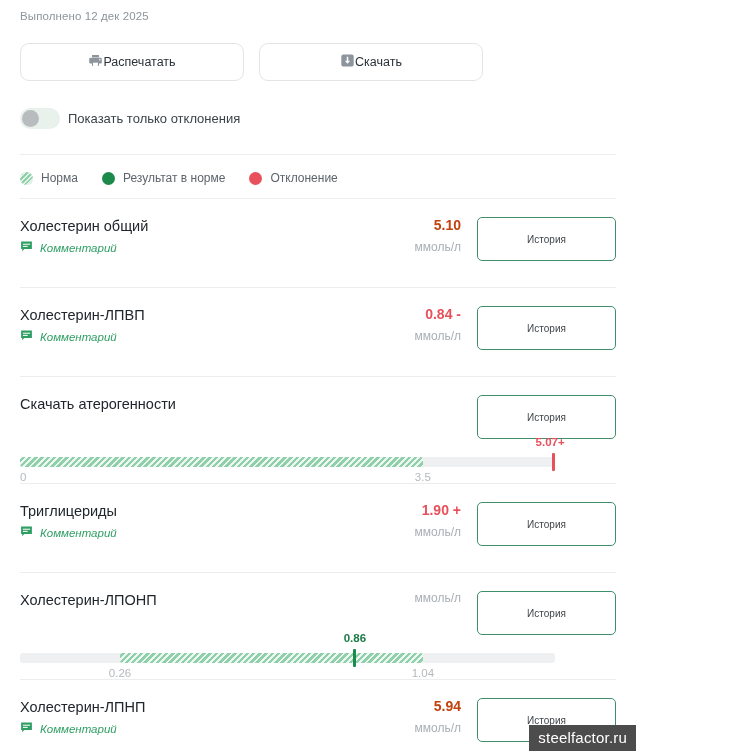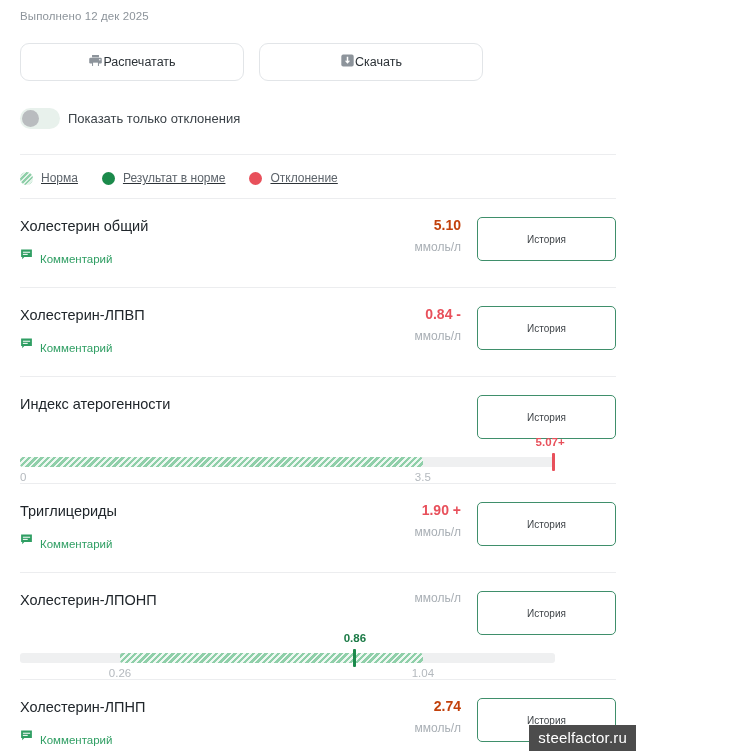--- a/index.html
+++ b/index.html
@@ -99,21 +99,20 @@
   }
   .hr.top-sep { margin-top: 24px; }
 
   
   .legend {
     display: flex;
     align-items: center;
     gap: 24px;
     height: 40px;
     padding-top: 3px;
-    text-decoration: underline;
   }
   .legend-item {
     display: flex;
     align-items: center;
     gap: 8px;
   }
   .legend-dot {
     width: 13px;
     height: 13px;
     border-radius: 50%;
@@ -148,24 +147,25 @@
     padding-top: 18px;
   }
   .row-left { flex: 1 1 auto; min-width: 0; }
   .analyte-name {
     font-size: 14.5px;
     color: #20262b;
     line-height: 18px;
   }
   .comment-link {
     display: inline-flex;
-    align-items: flex-end;
+    align-items: center;
     gap: 7px;
-    margin-top: 12px;
+    margin-top: 4px;
     cursor: pointer;
+    font-style: italic;
   }
   .comment-link .ctext {
     font-size: 11.5px;
     color: #2f9e63;
   }
 
   .row-value {
     flex: 0 0 auto;
     width: 150px;
     text-align: right;
@@ -369,21 +369,21 @@
         <div class="value-num deviation">0.84 -</div>
         <div class="value-unit">ммоль/л</div>
       </div>
       <button class="history-btn">История</button>
     </div>
   </div>
 
   <div class="row">
     <div class="row-main">
       <div class="row-left">
-        <div class="analyte-name">Индекс атерогенности</div>
+        <div class="analyte-name">Скачать атерогенности</div>
       </div>
       <div class="row-value"></div>
       <button class="history-btn">История</button>
     </div>
     <div class="range">
       <div class="range-track"></div>
       <div class="range-band" style="left:0%;width:75.3%"></div>
       <div class="range-marker bad" style="left:calc(99.8% - 1.5px)"></div>
       <div class="range-marker-label bad" style="left:99.1%">5.07+</div>
       <div class="range-tick" style="left:0">0</div>
@@ -443,21 +443,21 @@
             <svg width="13" height="13" viewBox="0 0 14 14" aria-hidden="true">
               <path fill="#2f9e63" d="M1.2 1.6h11.6v8.2H4.6L2.4 12V9.8H1.2z"></path>
               <rect x="3.1" y="4.0" width="7.8" height="1.1" fill="#ffffff"></rect>
               <rect x="3.1" y="6.3" width="5.2" height="1.1" fill="#ffffff"></rect>
             </svg>
           </span>
           <span class="ctext">Комментарий</span>
         </div>
       </div>
       <div class="row-value">
-        <div class="value-num">2.74</div>
+        <div class="value-num">5.94</div>
         <div class="value-unit">ммоль/л</div>
       </div>
       <button class="history-btn">История</button>
     </div>
   </div>
 
   <div class="watermark">steelfactor.ru</div>
 </div>
 
 </body></html>

